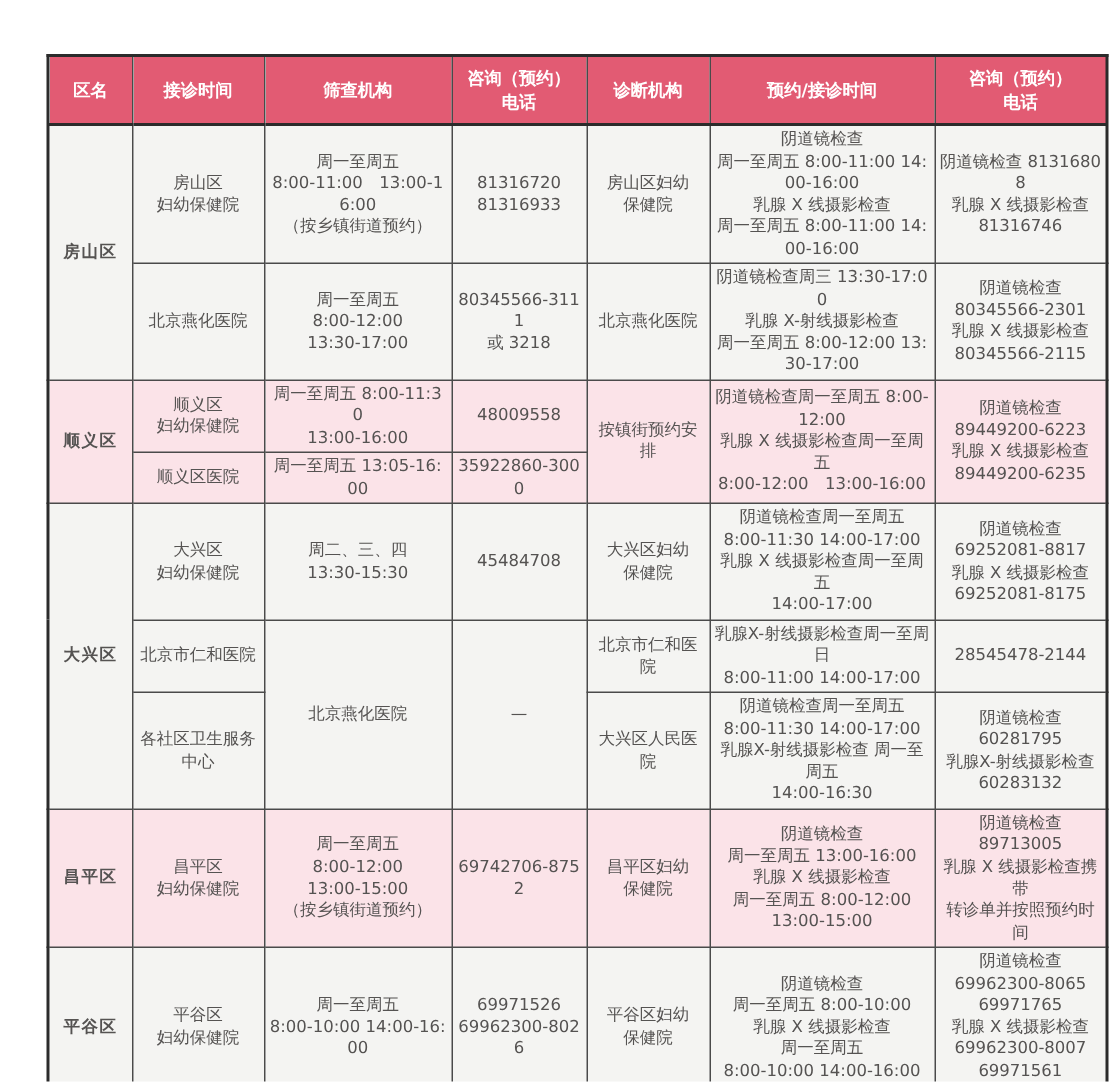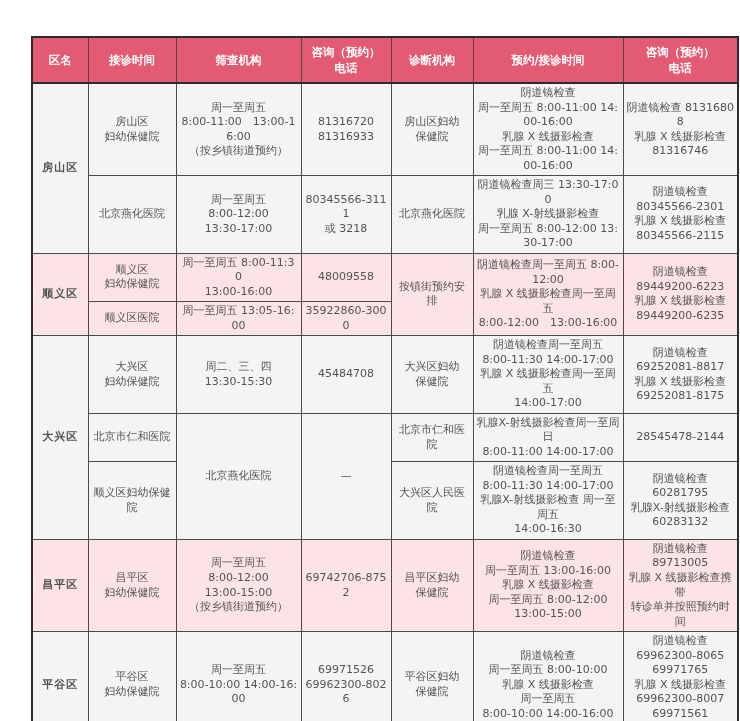--- a/index.html
+++ b/index.html
@@ -91,21 +91,21 @@
         </tr>
         <tr style="height: 35px;">
           <td class="bg-light">北京市仁和医院</td>
           <td rowspan="2" class="bg-light">北京燕化医院</td>
           <td rowspan="2" class="bg-light">—</td>
           <td class="bg-light divider-left">北京市仁和医院</td>
           <td class="bg-light">乳腺X-射线摄影检查周一至周日<br>8:00-11:00 14:00-17:00</td>
           <td class="bg-light">28545478-2144</td>
         </tr>
         <tr style="height: 44px;">
-          <td class="bg-light">顺义区妇幼保健院</td>
+          <td class="bg-light">各社区卫生服务中心</td>
           <td class="bg-light divider-left">大兴区人民医院</td>
           <td class="bg-light">阴道镜检查周一至周五<br>8:00-11:30 14:00-17:00<br>乳腺X-射线摄影检查 周一至周五<br>14:00-16:30</td>
           <td class="bg-light">阴道镜检查<br>60281795<br>乳腺X-射线摄影检查<br>60283132</td>
         </tr>
         <tr style="height: 70px;">
           <td class="bg-pink district">昌平区</td>
           <td class="bg-pink">昌平区<br>妇幼保健院</td>
           <td class="bg-pink">周一至周五<br>8:00-12:00<br>13:00-15:00<br>（按乡镇街道预约）</td>
           <td class="bg-pink">69742706-8752</td>
           <td class="bg-pink divider-left">昌平区妇幼<br>保健院</td>

